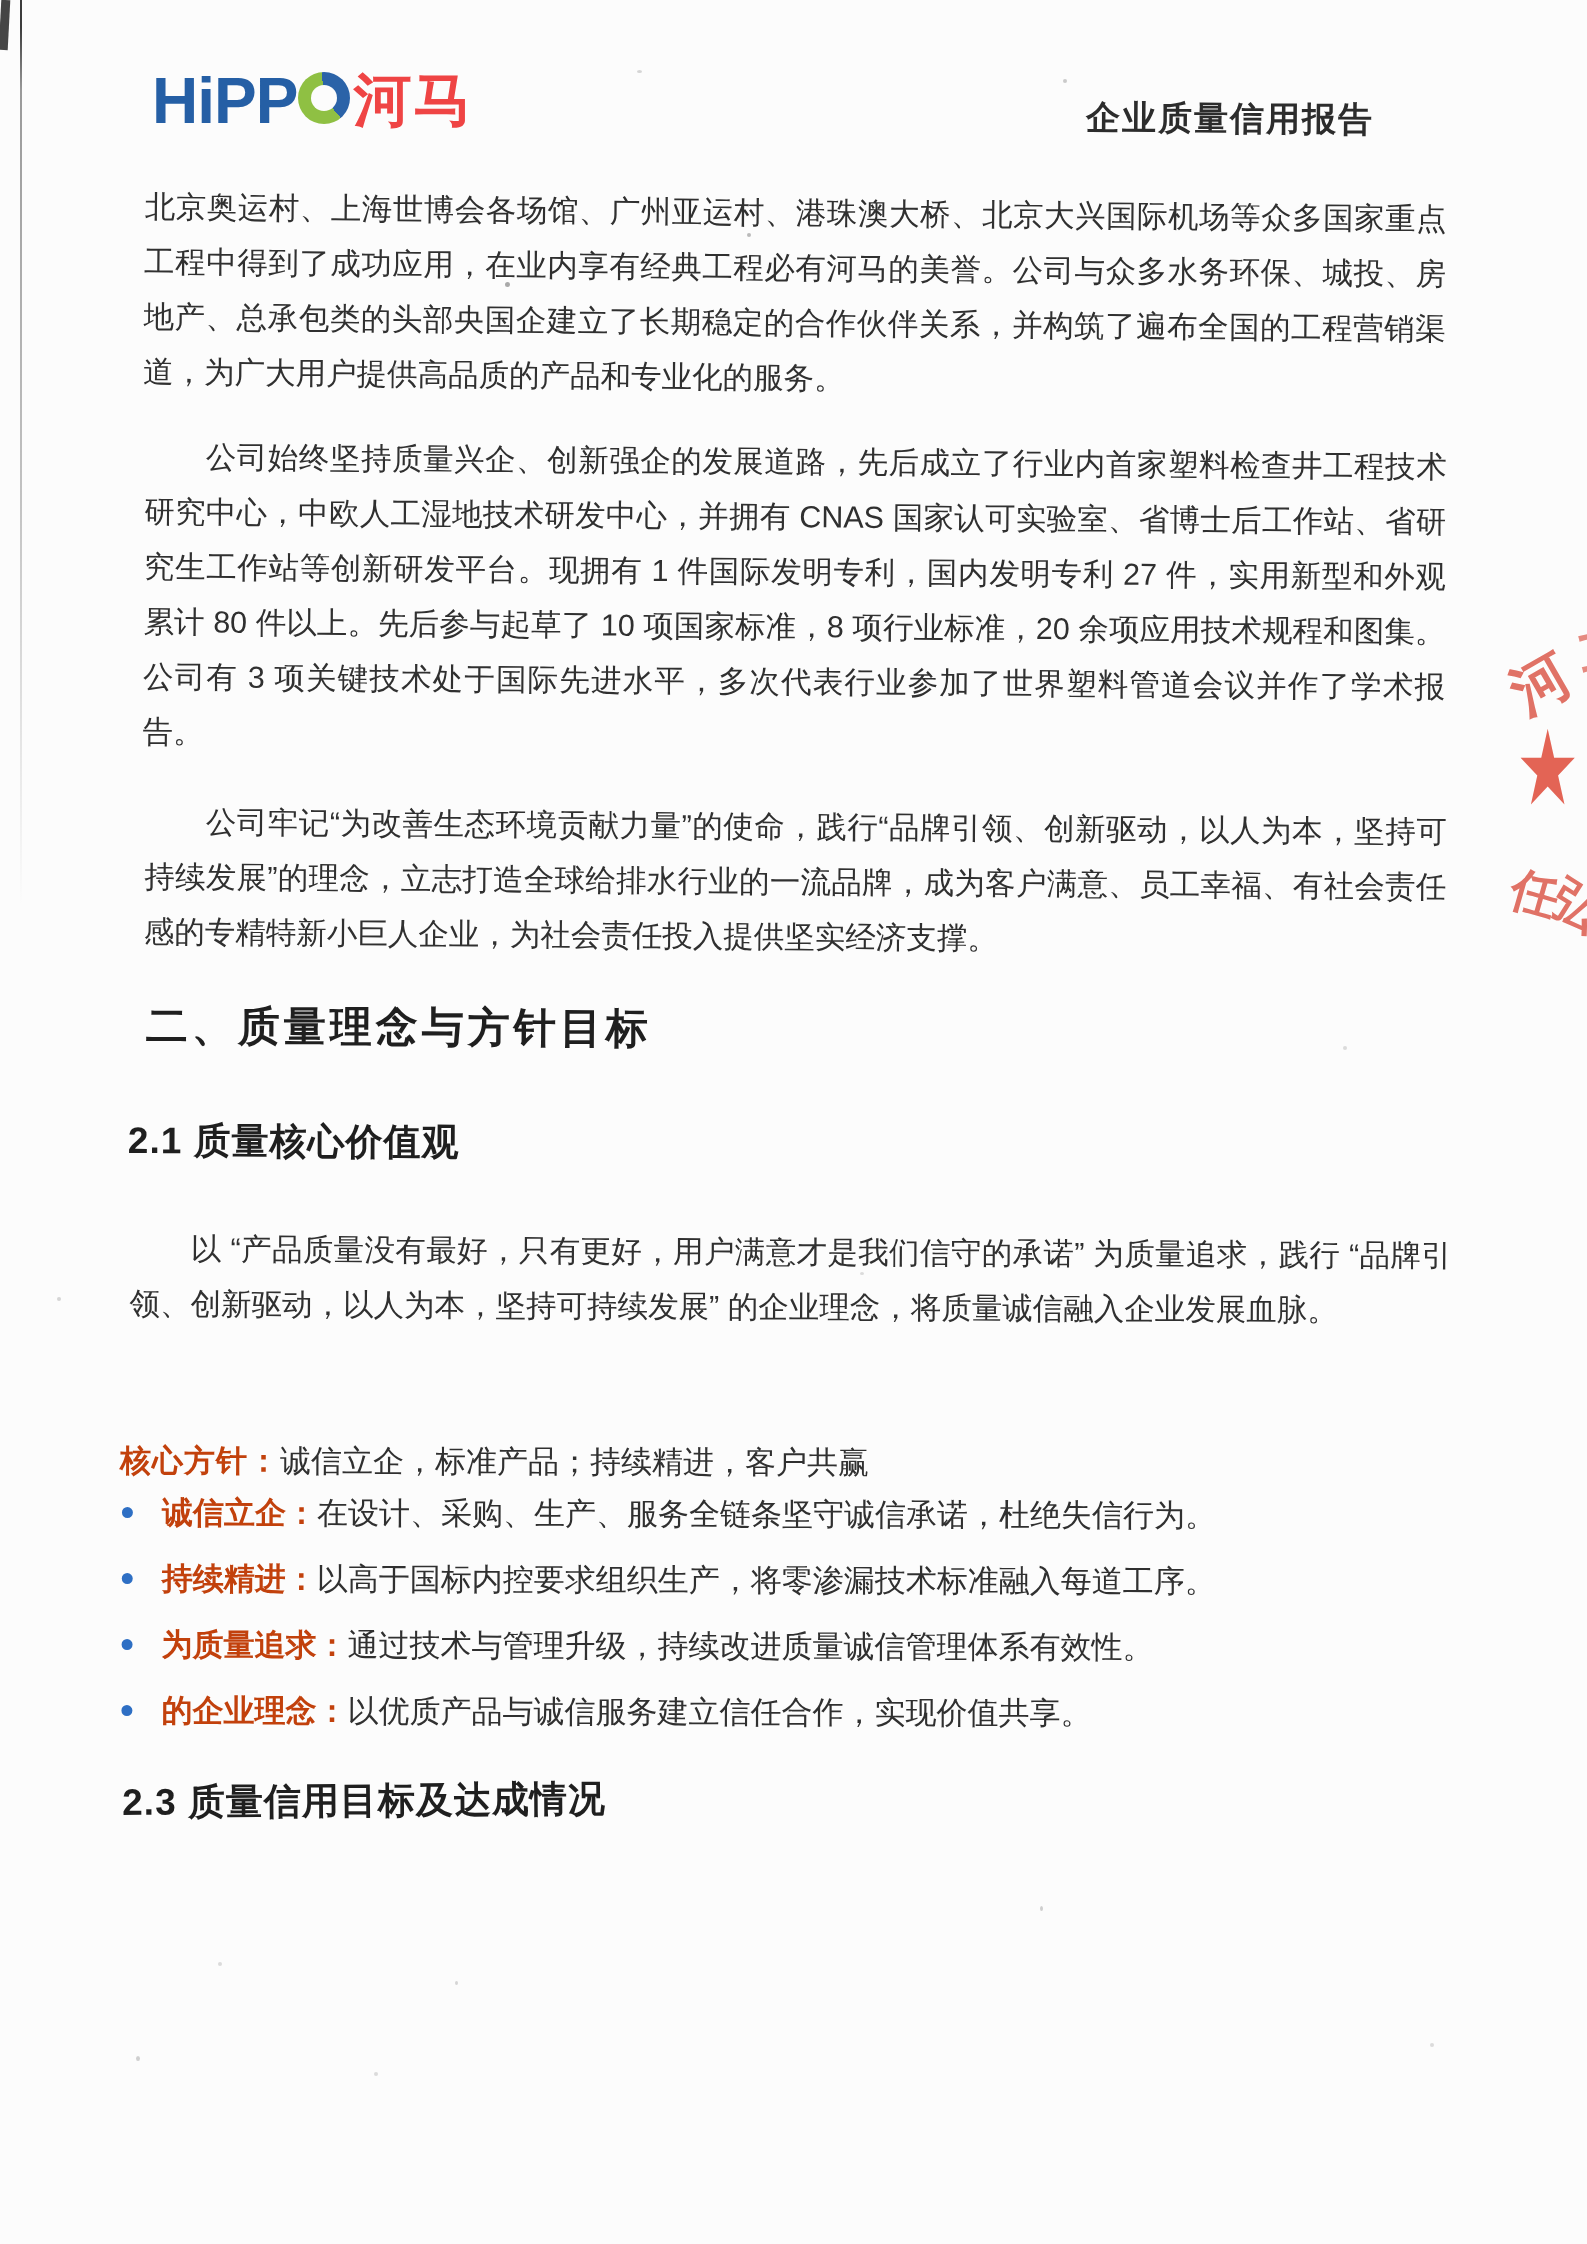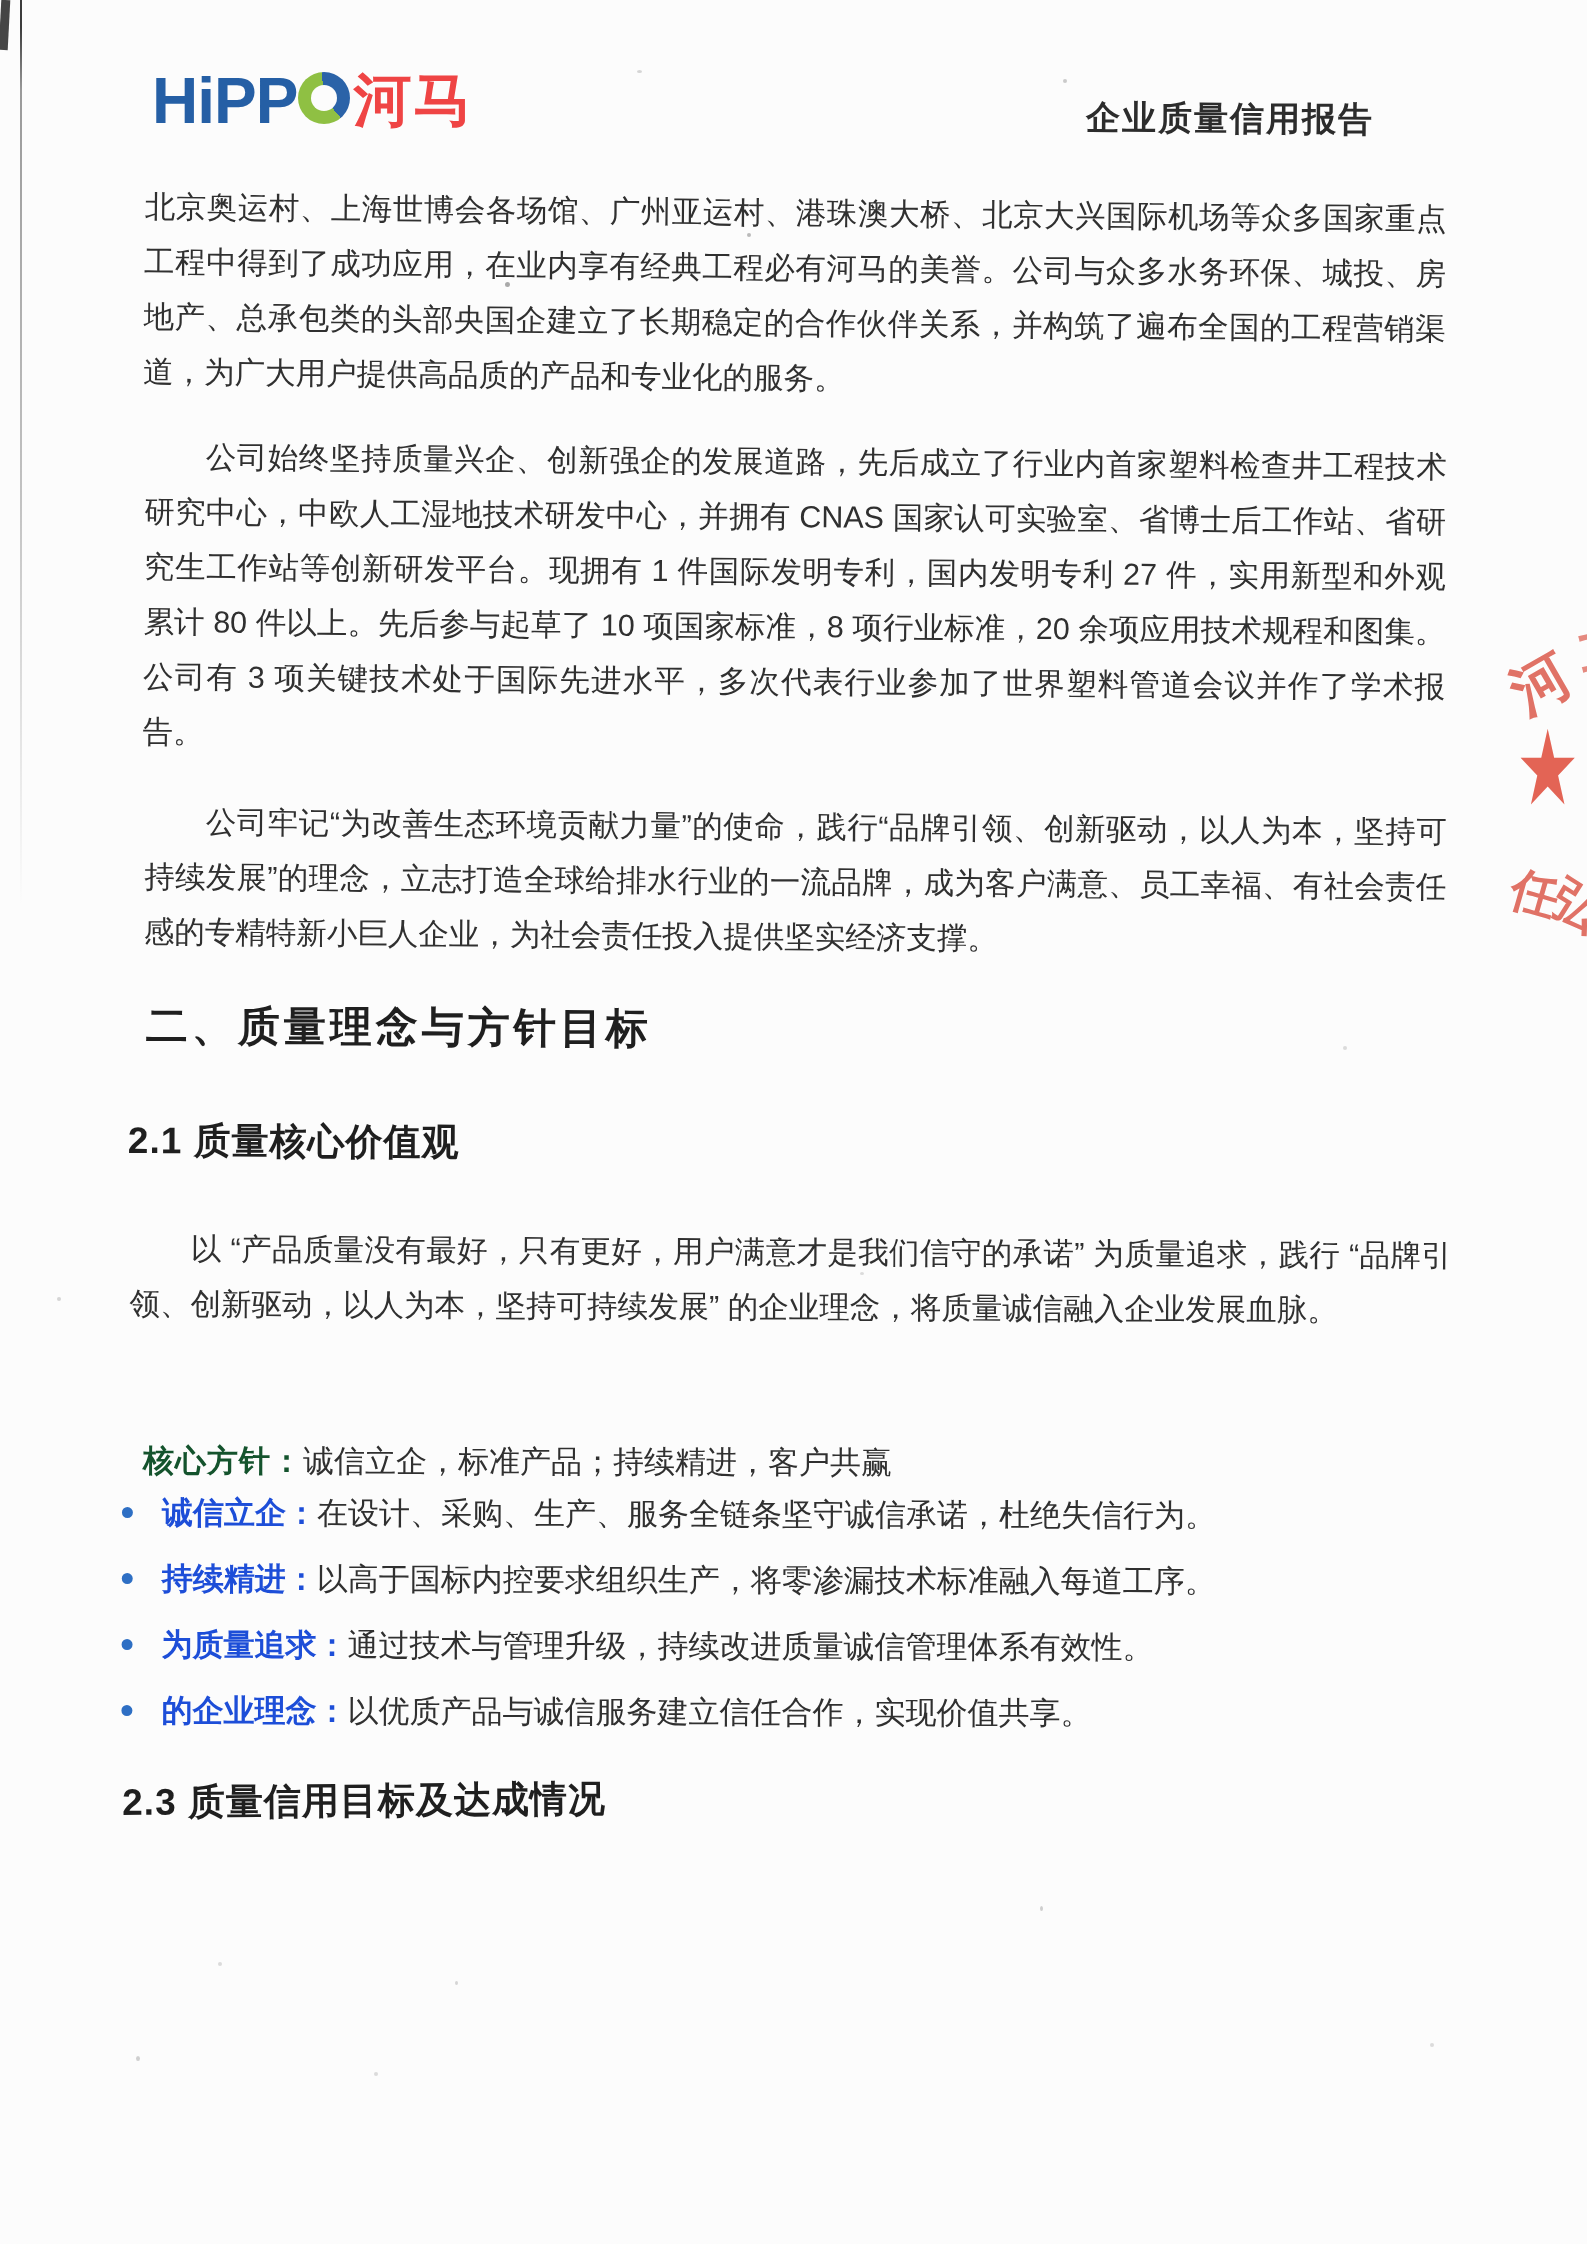--- a/index.html
+++ b/index.html
@@ -51,31 +51,31 @@
   .h3{
     position:absolute;left:128px;
     font-size:37px;font-weight:700;letter-spacing:1px;color:#1f1f1f;
     transform-origin:left top;
   }
   .core-line{
     position:absolute;left:120px;width:1330px;
     font-size:31px;line-height:50px;color:#303030;
     transform-origin:left top;
   }
-  .core-line b{letter-spacing:1px;color:#14532d;margin-left:23px;}
+  .core-line b{letter-spacing:1px;color:#c2410c;}
   .bullets{position:absolute;left:120px;width:1335px;transform-origin:left top;}
   .bullet-item{
     position:relative;padding-left:42px;margin-bottom:13px;
     font-size:31px;line-height:53px;color:#303030;
   }
   .bullet-dot{
     position:absolute;left:2px;top:21px;width:11px;height:11px;border-radius:50%;
     background:#2e6fc4;
   }
-  .bullet-item b{color:#1d4ed8;}
+  .bullet-item b{color:#c2410c;}
   
   .stamp-svg{position:absolute;left:1455px;top:622px;}
   .stamp-char{
     position:absolute;color:#dc5a4c;font-family:"DejaVu Serif",serif;font-weight:700;
     opacity:.85;
   }
   .stamp-char-top{left:1512px;top:645px;font-size:58px;transform:rotate(-30deg);}
   .stamp-char-top-right{left:1578px;top:618px;font-size:54px;transform:rotate(-14deg);opacity:.7;}
   .stamp-char-bl{left:1511px;top:862px;font-size:48px;transform:rotate(16deg);}
   .stamp-char-br{left:1552px;top:874px;font-size:48px;transform:rotate(32deg);}

